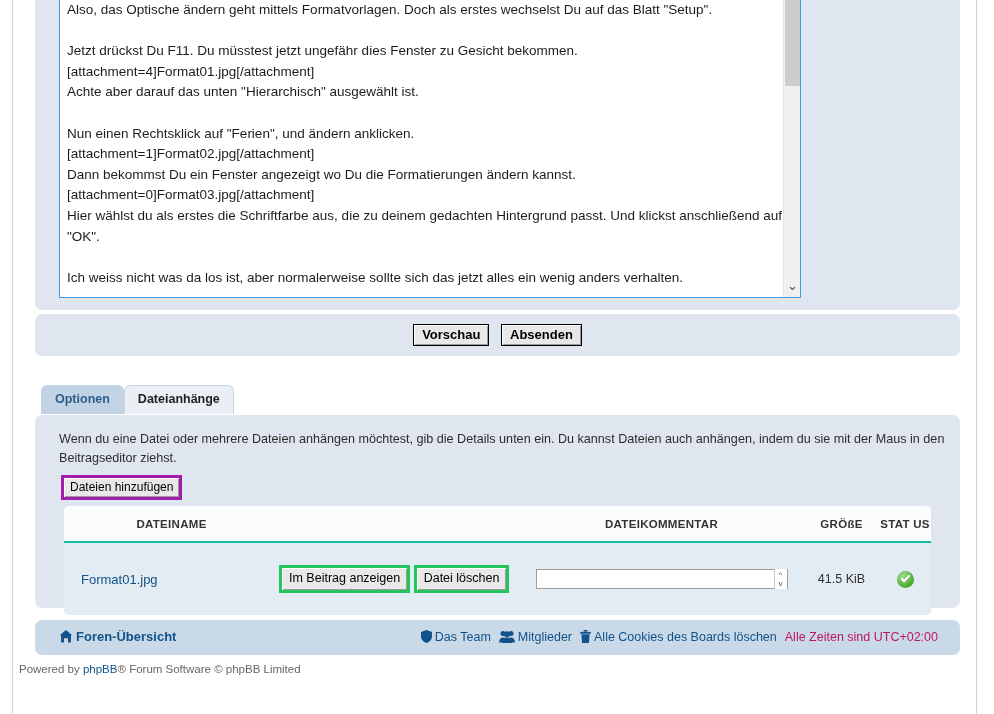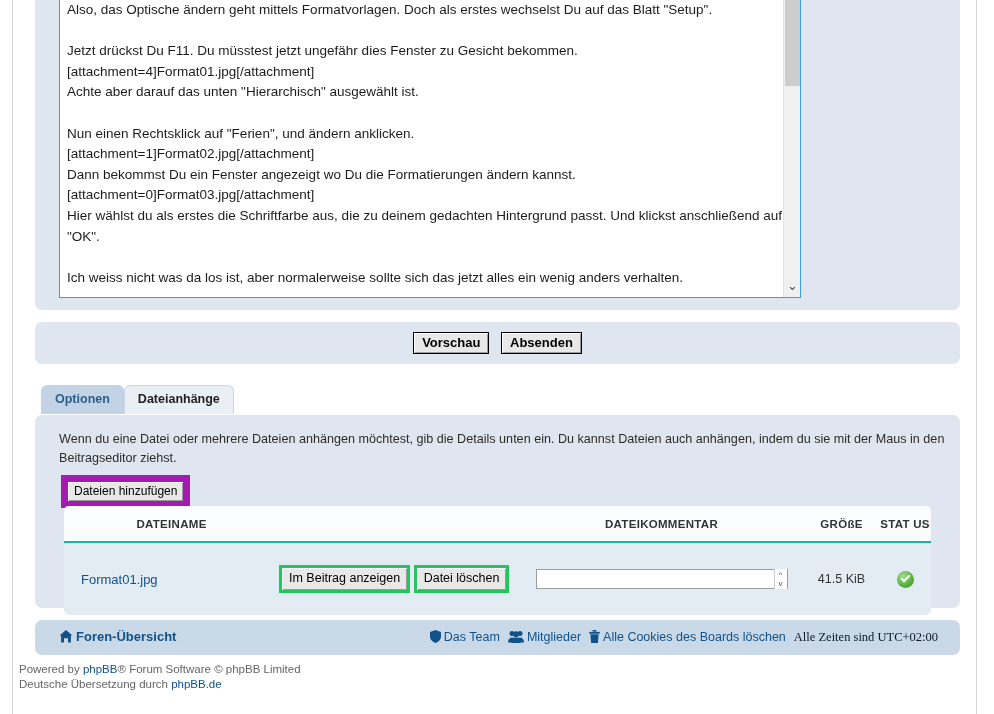--- a/index.html
+++ b/index.html
@@ -104,21 +104,21 @@
     text-align: center;
     font-size: 13px;
     color: #4a4a4a;
     line-height: 14px;
   }
 
   
   .submit-panel {
     position: absolute;
     left: 16px;
-    top: 322px;
+    top: 314px;
     width: 925px;
     height: 42px;
     background: #dfe6ef;
     border-radius: 7px;
     box-sizing: border-box;
   }
   .submit-inner {
     position: absolute;
     left: 0; right: 0; top: 10px;
     text-align: center;
@@ -186,21 +186,21 @@
     width: 895px;
   }
   .add-files-btn {
     position: absolute;
     left: 26px;
     top: 60px;
     font-family: "Liberation Sans", sans-serif;
     font-size: 12px;
     color: #000000;
     background: #e8e8e8;
-    border: 7px solid #a21caf;
+    border: 3px solid #a21caf;
     box-shadow: inset 1px 1px 0 #ffffff, inset -1px -1px 0 #9a9a9a;
     padding: 2px 6px 3px 6px;
     line-height: 14px;
     cursor: pointer;
   }
 
   
   .attach-table-wrap {
     position: absolute;
     left: 29px;
@@ -336,21 +336,21 @@
     top: 10px;
     font-size: 12.5px;
     color: #105289;
     white-space: nowrap;
   }
   .footer-right a, .footer-left a {
     color: #105289;
     text-decoration: none;
   }
   .fnav-gap { display: inline-block; width: 8px; }
-  .times-note { color: #0f172a; font-weight: normal; font-family: Liberation Serif, serif; }
+  .times-note { color: #be185d; font-weight: normal; }
   .ficon { display:inline-block; vertical-align: -2px; margin-right: 3px; }
 
   
   .credits {
     position: absolute;
     left: 0;
     top: 662px;
     width: 957px;
     font-size: 11.5px;
     line-height: 15px;
@@ -471,16 +471,15 @@
           <rect x="3.6" y="0" width="3.8" height="1.6" fill="#105289"></rect>
           <rect x="0.2" y="1.9" width="10.6" height="1.8" fill="#105289"></rect>
           <path d="M1.4 4.3 L9.6 4.3 L8.9 13 L2.1 13 Z" fill="#105289"></path>
         </svg>
       </span><a href="#">Alle Cookies des Boards löschen</a><span class="fnav-gap"></span><span class="times-note">Alle Zeiten sind UTC+02:00</span>
     </div>
   </div>
 
   <div class="credits">
     <div><span>Powered by </span><a href="#">phpBB</a><span>® Forum Software © phpBB Limited</span></div>
-    <div><span>Deutsche Übersetzung durch </span><a href="#">phpBB.de</a></div>
   </div>
 
 </div>
 
 </body></html>

